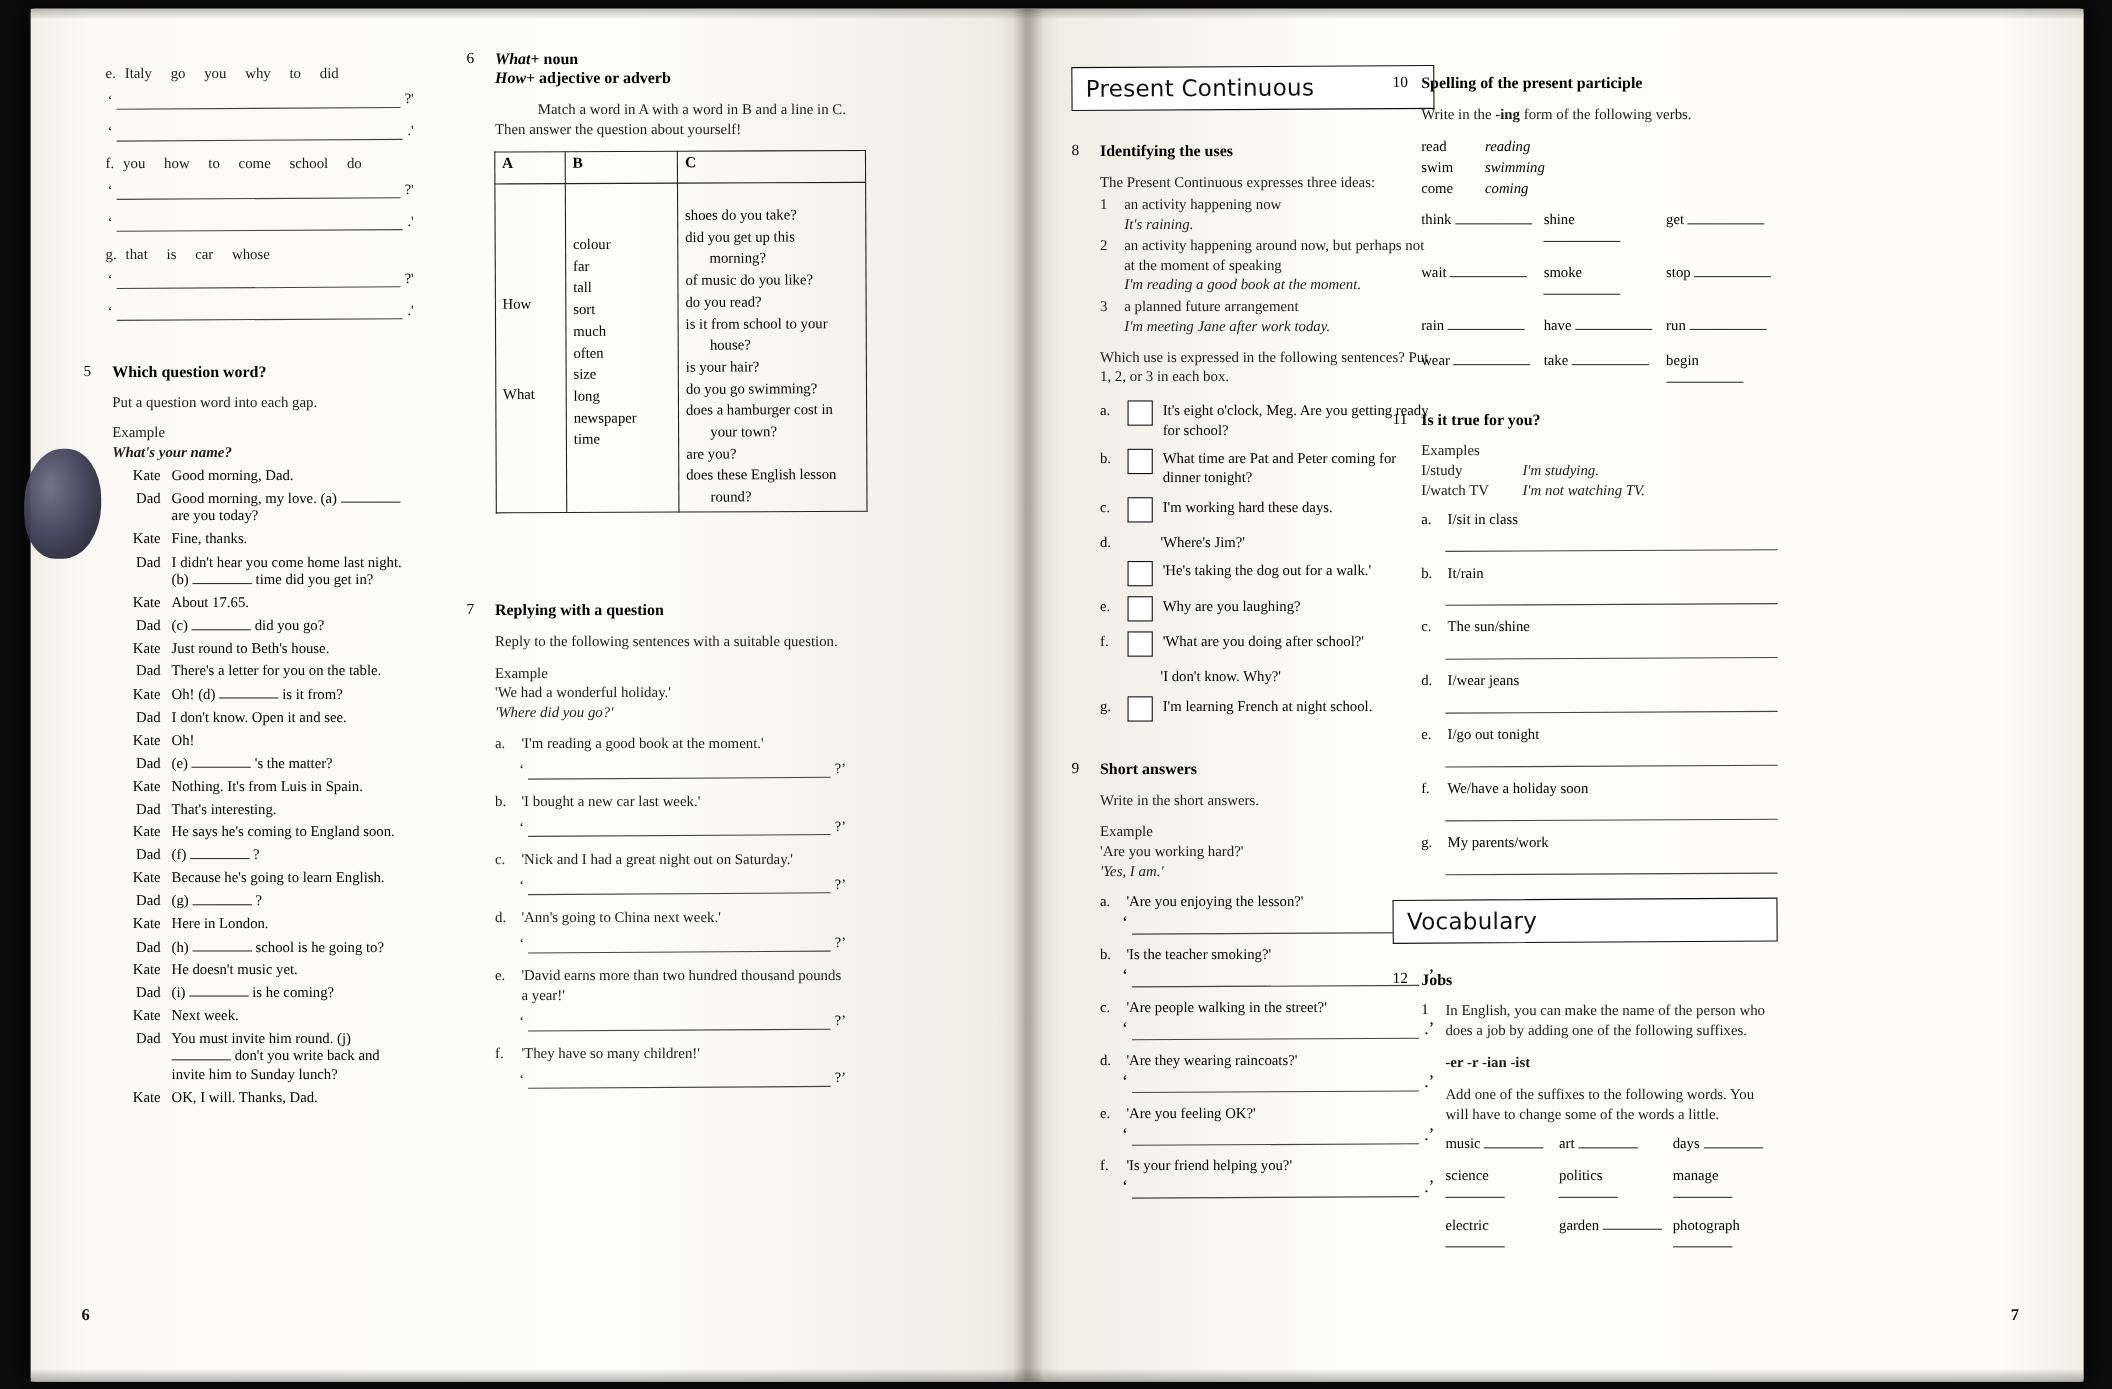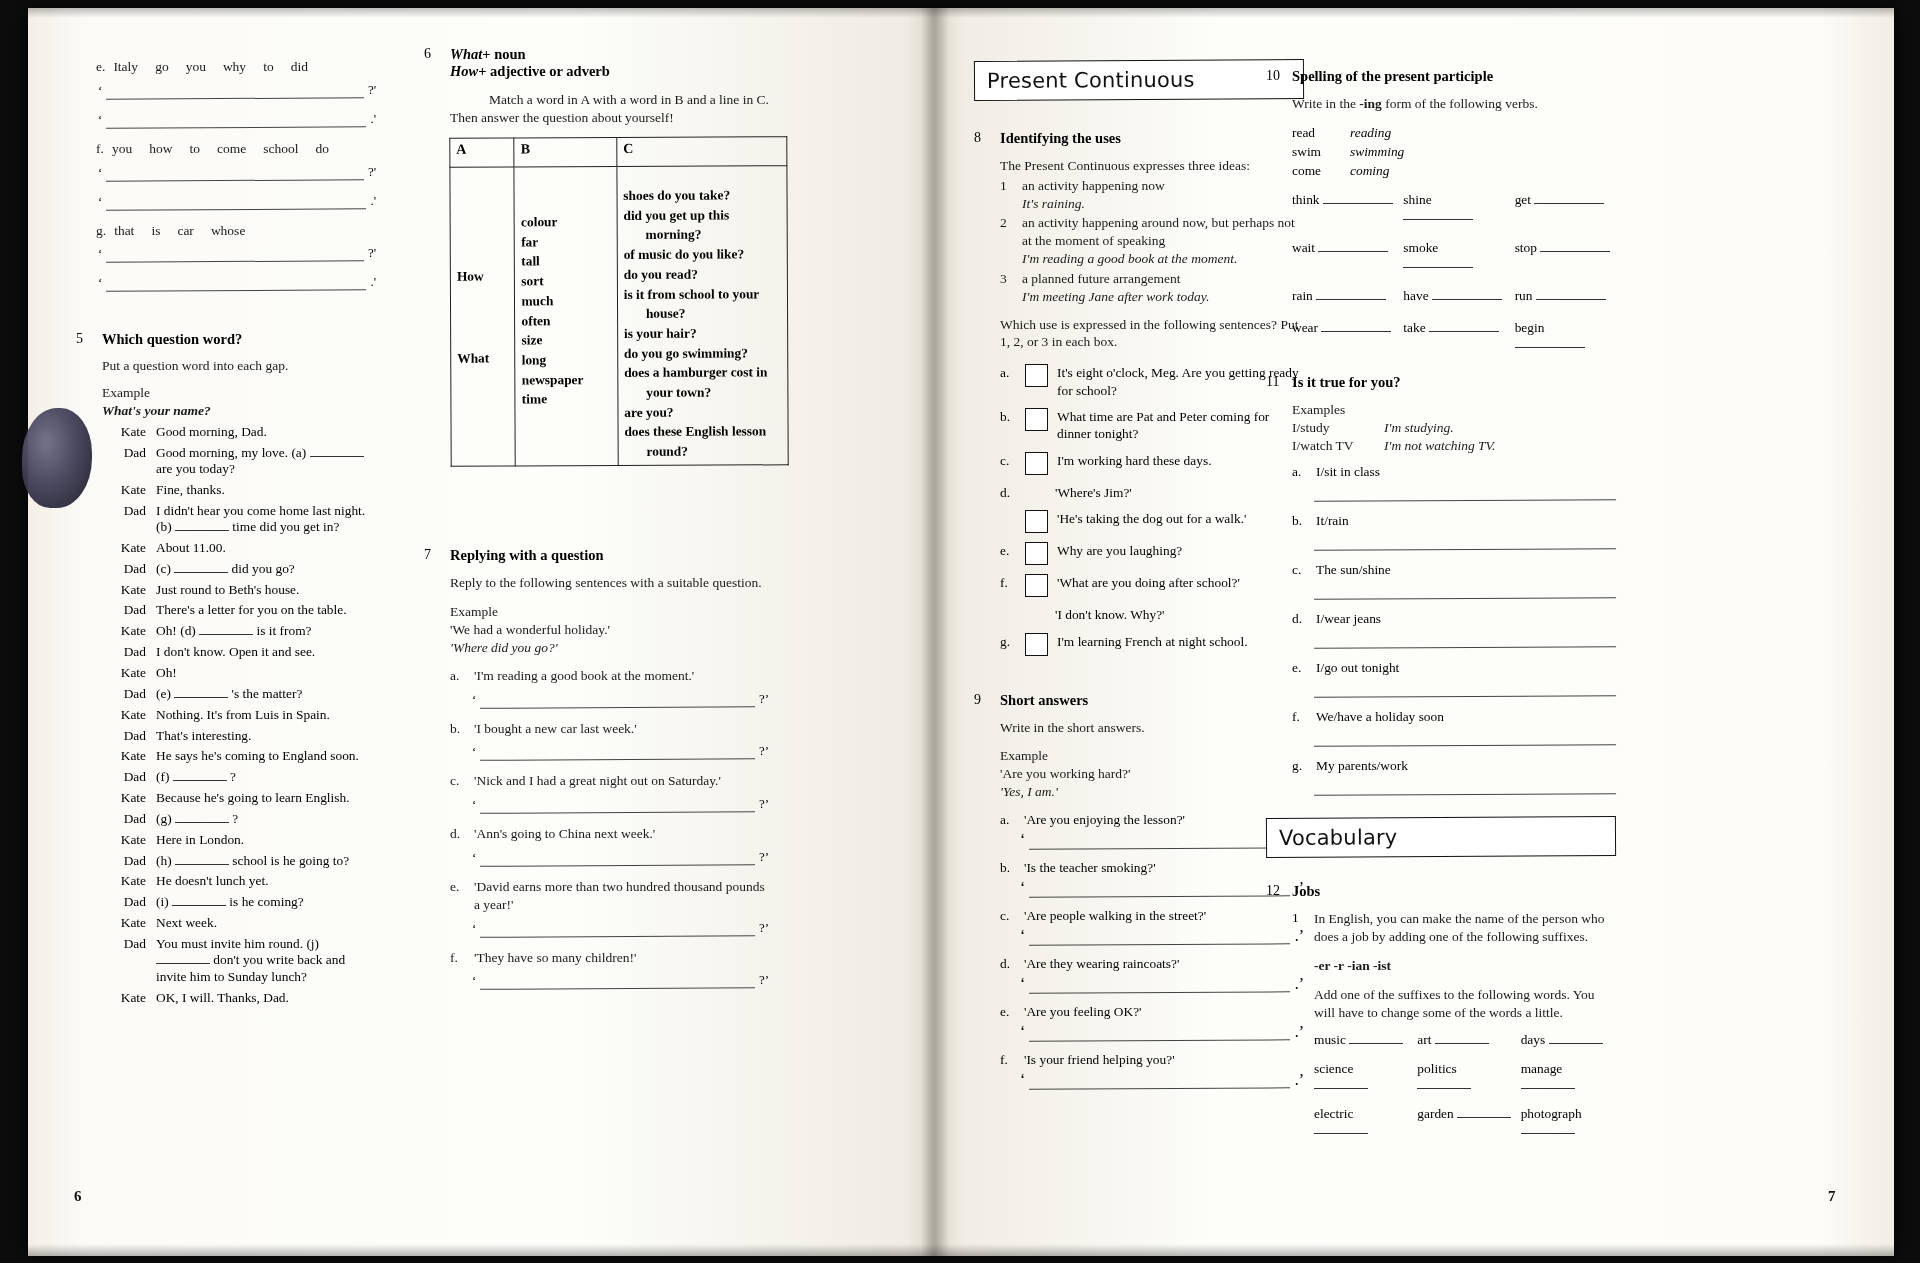--- a/index.html
+++ b/index.html
@@ -51,21 +51,21 @@
   .dlg-who{font-weight:normal;width:44px;flex:0 0 44px;text-align:right;}
   .dlg-txt{flex:1;}
 
   
   table.abc{border-collapse:collapse;width:338px;margin-top:10px;font-size:13.4px;
             transform:rotate(-0.25deg);}
   table.abc th,table.abc td{border:1px solid #222;vertical-align:top;padding:3px 6px;}
   table.abc th{font-weight:bold;text-align:left;font-size:14px;height:22px;}
   table.abc td{height:auto;}
   .colA{width:56px;}.colB{width:96px;}.colC{width:176px;}
-  .stack div{line-height:1.47;font-weight:bold;}
+  .stack div{line-height:1.47;}
 
   
   .banner{border:1.6px solid #111;padding:7px 12px;font-family:"DejaVu Sans",sans-serif;
           font-size:21px;letter-spacing:.2px;color:#111;background:#fff;
           transform:rotate(-0.35deg);}
 
   
   .cbrow{display:flex;gap:9px;align-items:flex-start;margin-bottom:9px;font-size:13.4px;line-height:1.3;}
   .cbletter{width:16px;flex:0 0 16px;}
   .cbbox{width:21px;height:21px;border:1.4px solid #111;flex:0 0 21px;background:#fff;}
@@ -159,21 +159,21 @@
             <div class="dlg-row">
               <div class="dlg-who">Kate</div>
               <div class="dlg-txt">Fine, thanks.</div>
             </div>
             <div class="dlg-row">
               <div class="dlg-who">Dad</div>
               <div class="dlg-txt">I didn't hear you come home last night. (b) <span class="blank-s"></span> time did you get in?</div>
             </div>
             <div class="dlg-row">
               <div class="dlg-who">Kate</div>
-              <div class="dlg-txt">About 11.00.</div>
+              <div class="dlg-txt">About 17.65.</div>
             </div>
             <div class="dlg-row">
               <div class="dlg-who">Dad</div>
               <div class="dlg-txt">(c) <span class="blank-s"></span> did you go?</div>
             </div>
             <div class="dlg-row">
               <div class="dlg-who">Kate</div>
               <div class="dlg-txt">Just round to Beth's house.</div>
             </div>
             <div class="dlg-row">
@@ -223,21 +223,21 @@
             <div class="dlg-row">
               <div class="dlg-who">Kate</div>
               <div class="dlg-txt">Here in London.</div>
             </div>
             <div class="dlg-row">
               <div class="dlg-who">Dad</div>
               <div class="dlg-txt">(h) <span class="blank-s"></span> school is he going to?</div>
             </div>
             <div class="dlg-row">
               <div class="dlg-who">Kate</div>
-              <div class="dlg-txt">He doesn't lunch yet.</div>
+              <div class="dlg-txt">He doesn't music yet.</div>
             </div>
             <div class="dlg-row">
               <div class="dlg-who">Dad</div>
               <div class="dlg-txt">(i) <span class="blank-s"></span> is he coming?</div>
             </div>
             <div class="dlg-row">
               <div class="dlg-who">Kate</div>
               <div class="dlg-txt">Next week.</div>
             </div>
             <div class="dlg-row">

